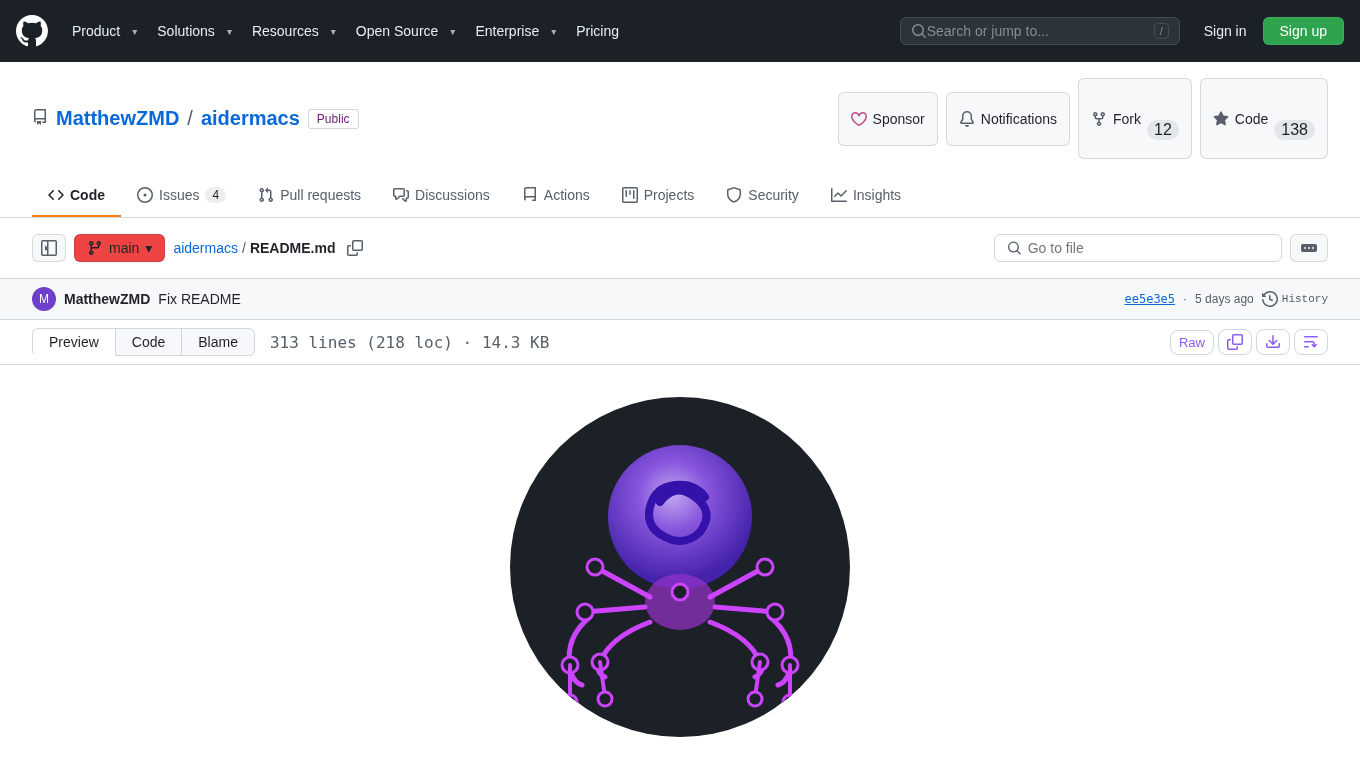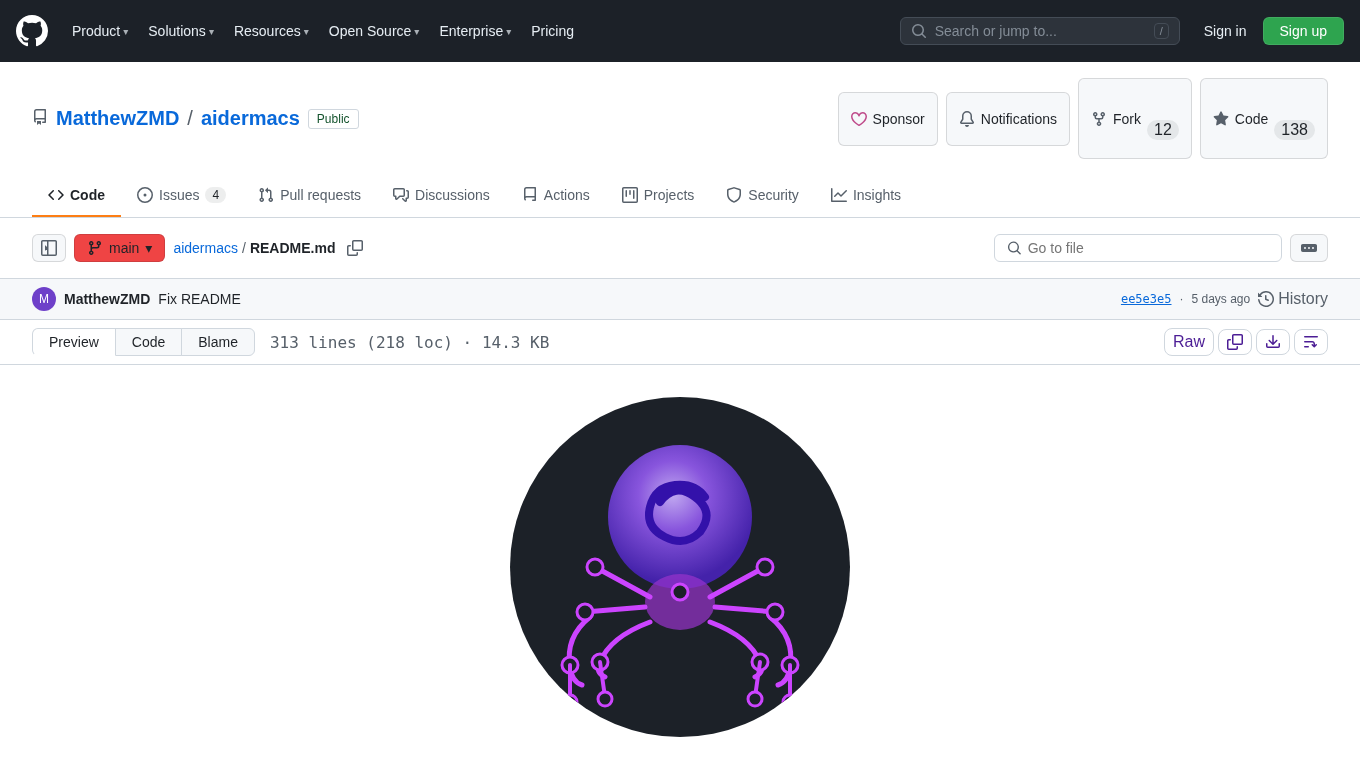--- a/index.html
+++ b/index.html
@@ -20,37 +20,36 @@
     .header-nav-item {
       color: #e6edf3;
       background: none;
       border: none;
       cursor: pointer;
       padding: 6px 8px;
       border-radius: 6px;
       font-size: 14px;
       display: flex;
       align-items: center;
-      gap: 3px;
+      gap: 12px;
       white-space: nowrap;
     }
     .chevron { font-size: 10px; opacity: 0.7; }
     .header-search {
       flex: 1;
       max-width: 280px;
       margin-left: auto;
     }
     .search-box {
       display: flex;
       align-items: center;
       background: #2d333b;
       border: 1px solid #444c56;
       border-radius: 6px;
       padding: 5px 10px;
-      gap: 8px;
       width: 100%;
       cursor: text;
     }
     .search-box-text { color: #848d97; font-size: 14px; flex: 1; }
     .search-shortcut {
       background: #2d333b;
       border: 1px solid #444c56;
       border-radius: 4px;
       padding: 1px 5px;
       font-size: 11px;
@@ -82,21 +81,21 @@
       padding: 16px 32px 0;
       background: #fff;
     }
     .repo-icon { color: #57606a; }
     .public-badge {
       background: #fff;
       border: 1px solid #d0d7de;
       border-radius: 3px;
       padding: 2px 8px;
       font-size: 12px;
-      color: #14532d;
+      color: #701a75;
       font-weight: 500;
     }
     .repo-actions { display: flex; align-items: center; gap: 8px; margin-left: auto; }
     .repo-action-btn {
       display: flex;
       align-items: center;
       gap: 6px;
       background: #f6f8fa;
       border: 1px solid rgba(31,35,40,0.15);
       border-radius: 6px;
@@ -247,21 +246,22 @@
     .commit-meta { margin-left: auto; display: flex; align-items: center; gap: 8px; color: #57606a; font-size: 12px; }
     .commit-hash { color: #0969da; font-family: monospace; }
     .history-btn {
       display: flex;
       align-items: center;
       gap: 4px;
       color: #57606a;
       background: none;
       border: none;
       cursor: pointer;
-      font-size: 16px;
+      font-size: 11px;
+      font-family: Liberation Mono, monospace;
     }
 
     
     .code-tabs-bar {
       display: flex;
       align-items: center;
       padding: 8px 32px;
       border-bottom: 1px solid #d0d7de;
       gap: 0;
       background: #fff;
@@ -279,22 +279,22 @@
     .code-tab:last-child { border-radius: 0 6px 6px 0; }
     .code-tab.active { background: #fff; border-bottom-color: #fff; font-weight: 500; z-index: 1; position: relative; }
     .file-info { margin-left: 16px; color: #57606a; font-size: 16px; font-family: monospace; }
     .code-actions { margin-left: auto; display: flex; align-items: center; gap: 4px; }
     .code-action-btn {
       background: none;
       border: 1px solid #d0d7de;
       border-radius: 8px;
       padding: 4px 8px;
       cursor: pointer;
-      color: #4c1d95;
-      font-size: 16px;
+      color: #8b5cf6;
+      font-size: 13px;
       display: flex;
       align-items: center;
     }
 
     
     .content-area {
       padding: 0 32px 32px;
       background: #fff;
       min-height: 400px;
     }

